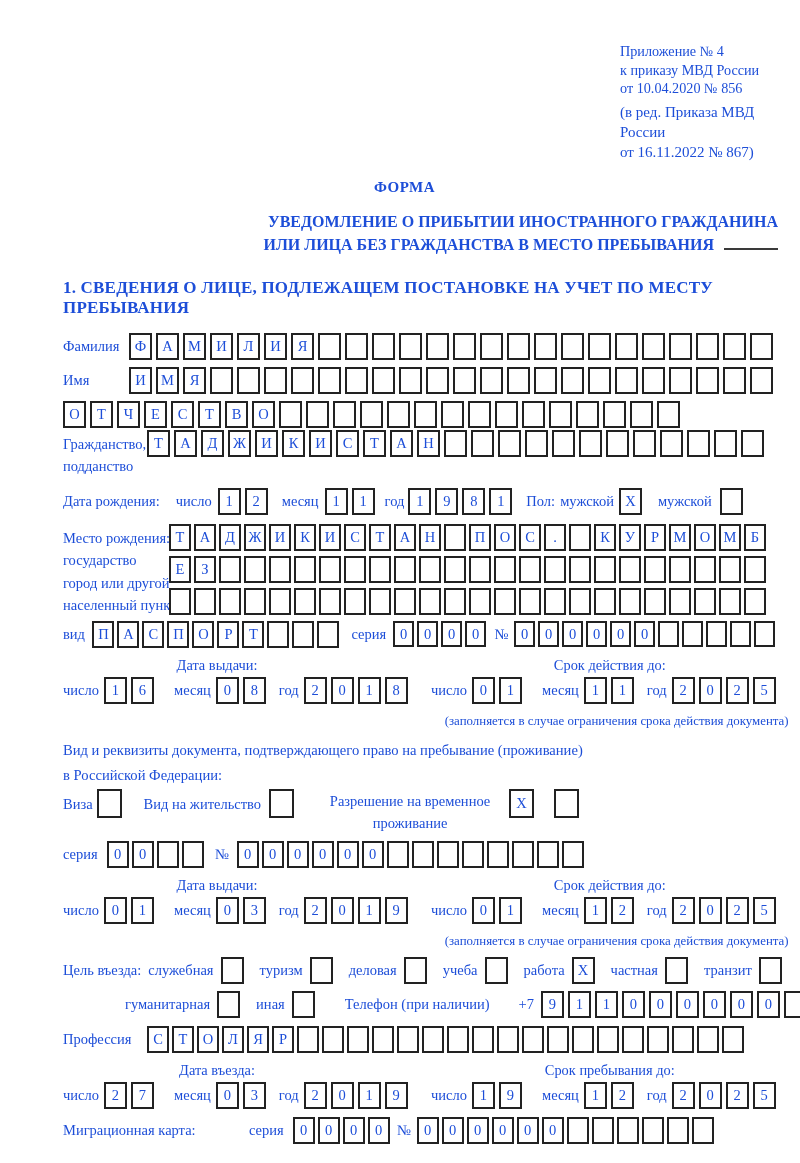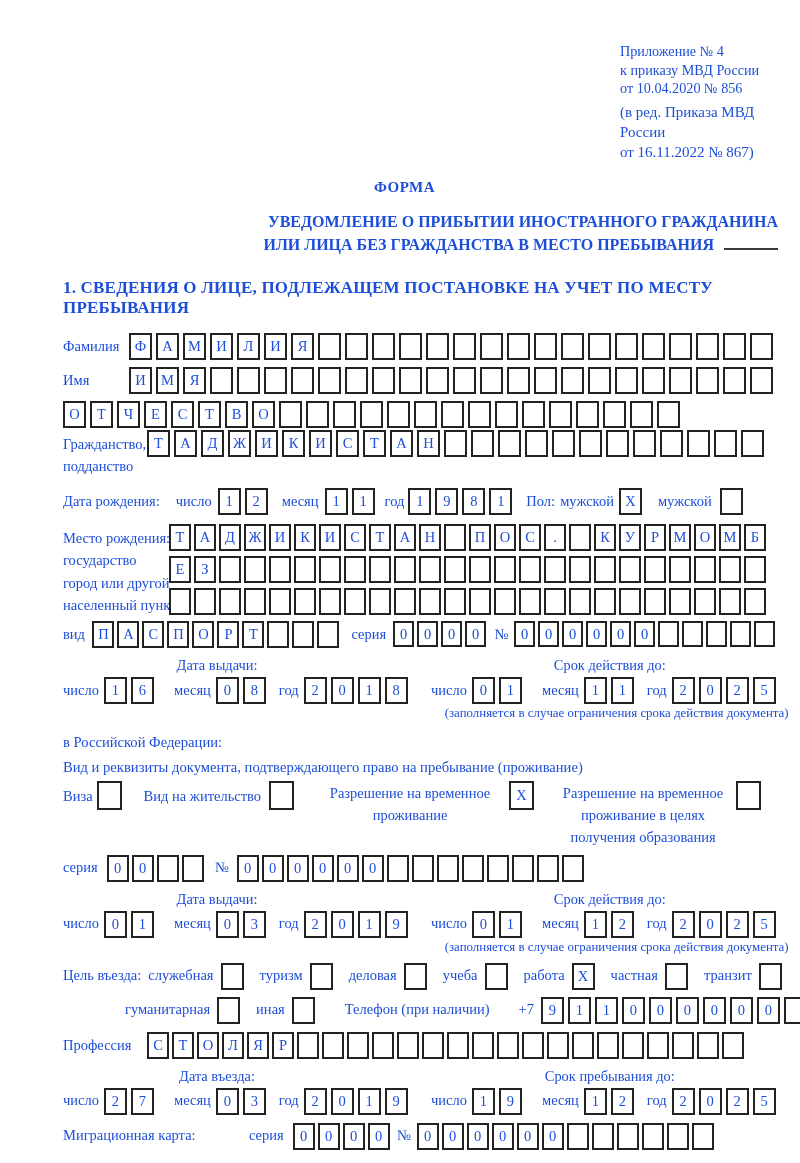--- a/index.html
+++ b/index.html
@@ -45,21 +45,21 @@
   .msp2{margin-left:16px;margin-right:6px;}
 
   .dates-pair{display:flex;margin-top:9px;white-space:nowrap;}
   .dg-left{width:368px;flex:0 0 auto;}
   .dg-right{flex:1;}
   .dg-title{text-align:center;font-size:14.4px;}
   .dg-left .dg-title{padding-right:60px;}
   .dg-row{display:flex;align-items:center;margin-top:3px;}
   .dg-row .lbl{padding:0;margin-right:5px;}
   .dg-row .boxes{margin-right:9px;}
-  .dg-note{margin-top:2px;text-align:right;font-size:12.9px;white-space:nowrap;}
+  .dg-note{margin-top:10px;text-align:right;font-size:12.9px;white-space:nowrap;}
 
   .para{margin-top:9px;line-height:1.7;font-size:14.6px;}
   .opt-row{display:flex;align-items:flex-start;margin-top:2px;}
   .opt{display:flex;align-items:flex-start;margin-right:13px;}
   .opt .lbl{padding-top:6px;margin-right:8px;}
   .opt.multi .lbl{text-align:center;line-height:1.5;padding-top:2px;white-space:normal;}
   .opt.multi{margin-right:10px;}
   .wrap170 .lbl{width:182px;}
   .wrap175 .lbl{width:178px;margin-right:4px;}
 
@@ -409,22 +409,22 @@
             <span class="box">0</span>
             <span class="box">2</span>
             <span class="box">5</span>
           </span>
       </div>
       <div class="dg-note">(заполняется в случае ограничения срока действия документа)</div>
     </div>
   </div>
 
   <div class="para">
+    <div>Вид и реквизиты документа, подтверждающего право на пребывание (проживание)</div>
     <div>в Российской Федерации:</div>
-    <div>Вид и реквизиты документа, подтверждающего право на пребывание (проживание)</div>
   </div>
 
   <div class="opt-row cb">
     <div class="opt">
       <span class="lbl" style="margin-right:4px;">Виза</span>
       <span class="boxes">
           <span class="box"></span>
         </span>
     </div>
     <div class="opt" style="margin-left:5px;">
@@ -433,21 +433,20 @@
           <span class="box"></span>
         </span>
     </div>
     <div class="opt multi wrap170" style="margin-left:8px;">
       <span class="lbl">Разрешение на временное проживание</span>
       <span class="boxes">
           <span class="box">X</span>
         </span>
     </div>
     <div class="opt multi wrap175" style="margin-left:6px;margin-right:0;">
-      <span class="lbl">Разрешение на временное проживание в целях получения образования</span>
       <span class="boxes">
           <span class="box"></span>
         </span>
     </div>
   </div>
 
   <div class="frow inline-row" style="margin-top:6px;">
     <span class="lbl" style="margin-right:9px;">серия</span>
     <span class="boxes sm">
         <span class="box">0</span>

